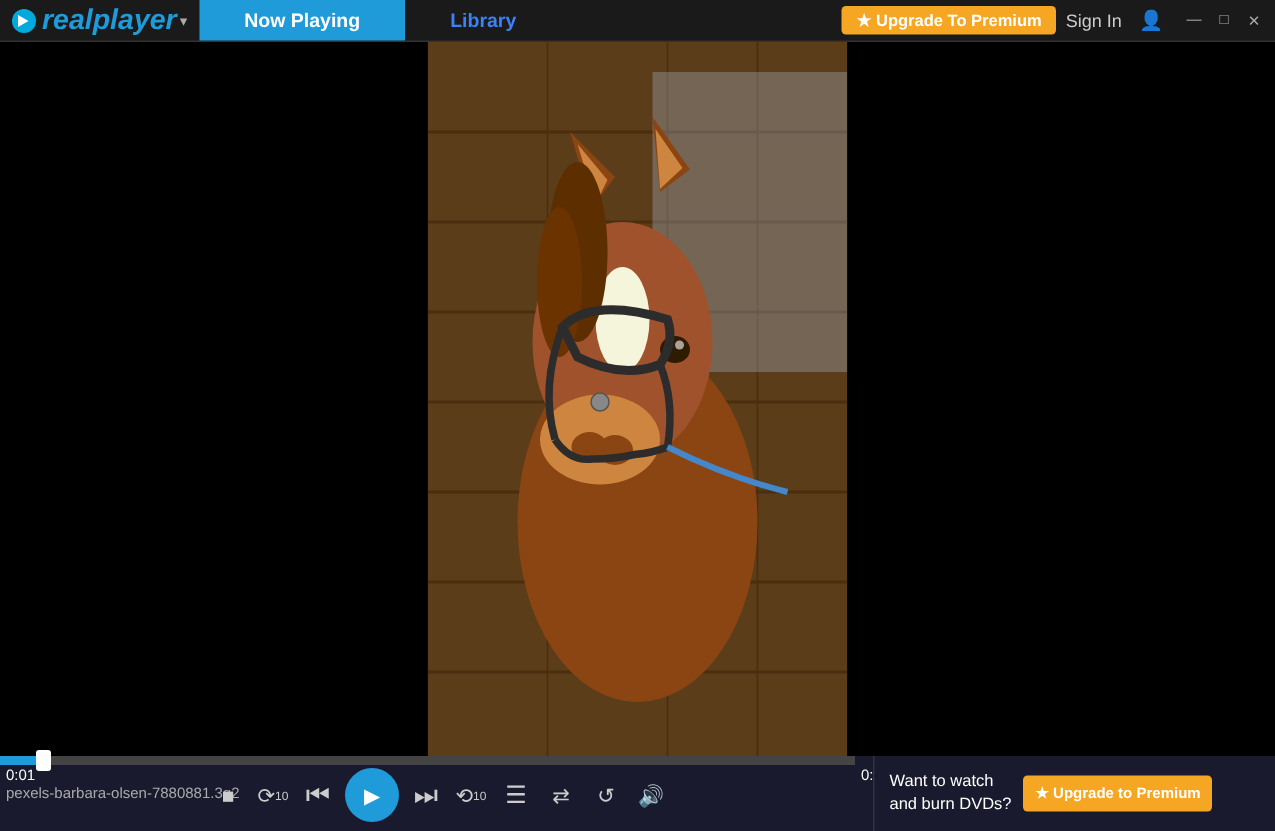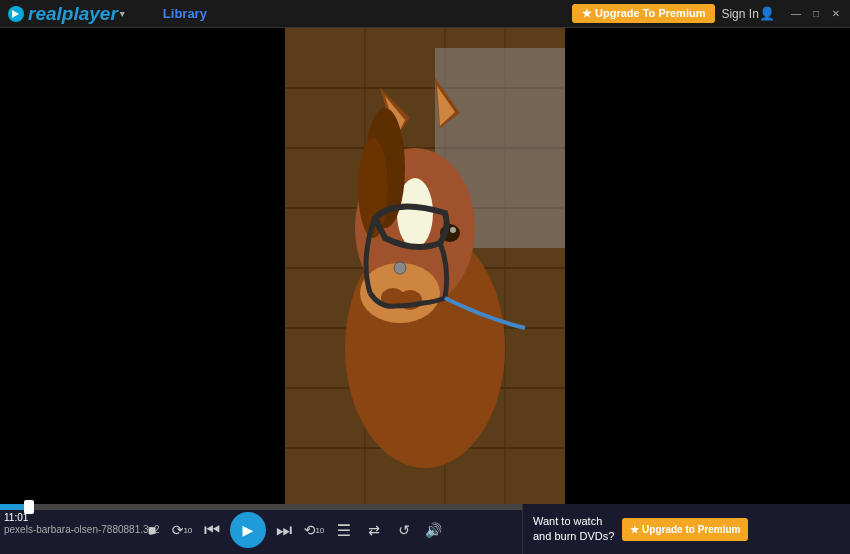--- a/index.html
+++ b/index.html
@@ -88,21 +88,21 @@
       gap: 3px;
     }
     #signin-btn {
       background: none;
       border: none;
       color: #ccc;
       font-size: 12px;
       cursor: pointer;
       display: flex;
       align-items: center;
-      gap: 1px;
+      gap: 12px;
     }
     #window-controls {
       display: flex;
       align-items: center;
       gap: 4px;
       margin-left: 6px;
     }
     .win-btn {
       width: 16px;
       height: 16px;
@@ -165,20 +165,21 @@
 <body>
 
 <div id="titlebar">
   <div id="logo-area">
     <span id="logo-icon"></span>
     <span id="logo-text" style="color:#1e9bd8;font-size:19px;font-weight:bold;font-style:italic;">realplayer</span>
     <span style="color:#aaa;font-size:10px;margin-left:2px;">▾</span>
   </div>
 
   <div id="nav-tabs">
+    <div class="nav-tab active">Now Playing</div>
     <div class="nav-tab">Library</div>
   </div>
 
   <div id="header-right">
     <button id="upgrade-btn-top">★ Upgrade To Premium</button>
     <button id="signin-btn">
       <span>Sign In</span>
       <span style="font-size:13px;">👤</span>
     </button>
     <div id="window-controls">
@@ -246,36 +247,36 @@
   <div class="black-side"></div>
 </div>
 
 <div id="controls-bar" style="position:relative;width:850px;height:50px;background:#1a1a2e;display:flex;align-items:center;">
 
   <div style="position:absolute;top:0;left:0;width:570px;height:6px;background:#444;cursor:pointer;">
     <div style="height:100%;width:5%;background:#1e9bd8;"></div>
     <div style="position:absolute;top:-4px;left:5%;width:10px;height:14px;background:#fff;border-radius:2px;transform:translateX(-50%);"></div>
   </div>
 
-  <span style="position:absolute;top:8px;left:4px;color:#fff;font-size:10px;">11:01</span>
+  <span style="position:absolute;top:8px;left:4px;color:#fff;font-size:10px;">0:01</span>
   <span style="position:absolute;top:8px;left:537px;color:#fff;font-size:10px;padding-left:37px;">0:10</span>
 
   <span style="position:absolute;top:20px;left:4px;color:#aaa;font-size:10px;max-width:200px;overflow:hidden;white-space:nowrap;text-overflow:ellipsis;">pexels-barbara-olsen-7880881.3g2</span>
 
   <div style="position:absolute;bottom:6px;left:140px;display:flex;align-items:center;gap:6px;">
     <div class="ctrl-btn" style="color:#ccc;font-size:14px;cursor:pointer;">■</div>
     <div class="ctrl-btn" style="color:#ccc;font-size:14px;cursor:pointer;">⟳<span style="font-size:8px;">10</span></div>
     <div class="ctrl-btn" style="color:#ccc;font-size:18px;cursor:pointer;">⏮</div>
     <div style="width:36px;height:36px;background:#1e9bd8;border-radius:50%;display:flex;align-items:center;justify-content:center;cursor:pointer;font-size:14px;color:#fff;">▶</div>
     <div class="ctrl-btn" style="color:#ccc;font-size:18px;cursor:pointer;">⏭</div>
     <div class="ctrl-btn" style="color:#ccc;font-size:14px;cursor:pointer;">⟲<span style="font-size:8px;">10</span></div>
     <div class="ctrl-btn" style="color:#ccc;font-size:16px;cursor:pointer;">☰</div>
     <div class="ctrl-btn" style="color:#ccc;font-size:14px;cursor:pointer;">⇄</div>
     <div class="ctrl-btn" style="color:#ccc;font-size:14px;cursor:pointer;">↺</div>
     <div class="ctrl-btn" style="color:#ccc;font-size:14px;cursor:pointer;">🔊</div>
   </div>
 
-  <div style="position:absolute;right:0;bottom:0;width:328px;height:50px;background:#1a1a2e;display:flex;align-items:center;gap:8px;padding:0 10px;border-left:1px solid #333;">
+  <div style="position:absolute;right:0;bottom:0;width:268px;height:50px;background:#1a1a2e;display:flex;align-items:center;gap:8px;padding:0 10px;border-left:1px solid #333;">
     <span style="color:#fff;font-size:11px;line-height:1.4;white-space:nowrap;">Want to watch<br>and burn DVDs?</span>
     <button style="background:#f5a623;color:#fff;border:none;border-radius:3px;padding:6px 8px;font-size:10px;font-weight:bold;cursor:pointer;white-space:nowrap;">★ Upgrade to Premium</button>
   </div>
 
 </div>
 
 </body></html>

